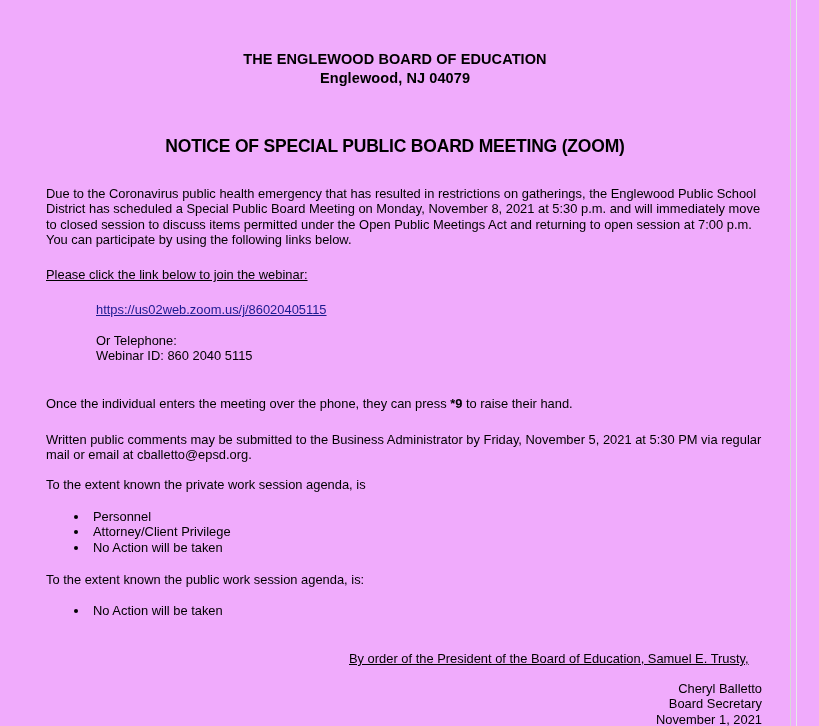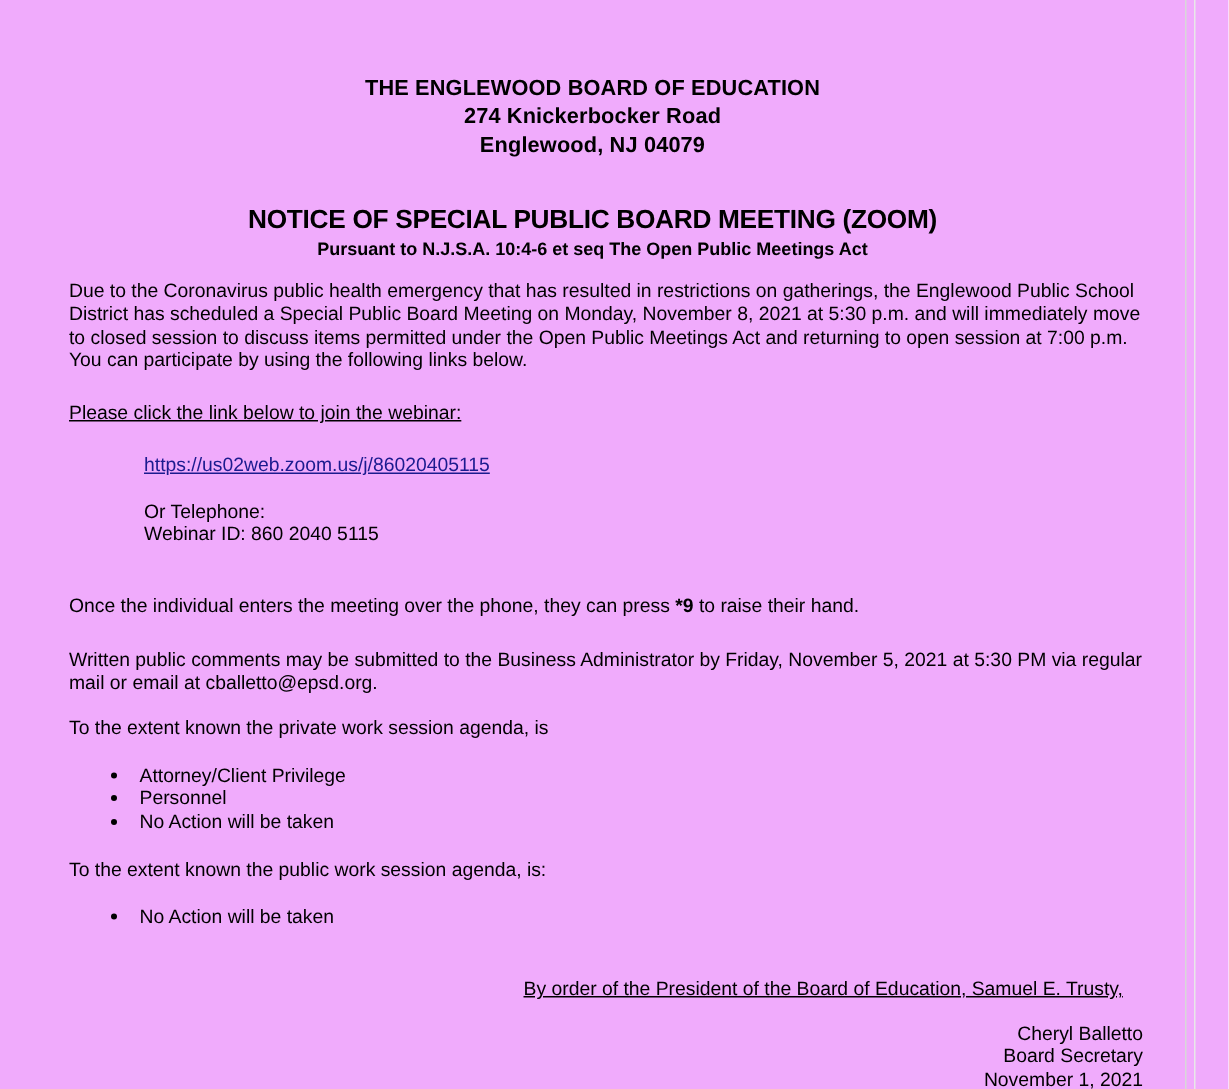--- a/index.html
+++ b/index.html
@@ -155,26 +155,24 @@
 </head>
 <body>
 
 <div class="page">
 
   <div class="page-edge-rule outer"></div>
   <div class="page-edge-rule inner"></div>
 
   <div class="letterhead">
     <div class="lh-line">THE ENGLEWOOD BOARD OF EDUCATION</div>
-    <div class="lh-line">274 Knickerbocker Road</div>
     <div class="lh-line">Englewood, NJ 04079</div>
   </div>
 
   <div class="notice-title">NOTICE OF SPECIAL PUBLIC BOARD MEETING (ZOOM)</div>
-  <div class="notice-subtitle">Pursuant to N.J.S.A. 10:4-6 et seq The Open Public Meetings Act</div>
 
   <div class="body-block intro-para">Due to the Coronavirus public health emergency that has resulted in restrictions on gatherings, the Englewood Public School District has scheduled a Special Public Board Meeting on Monday, November 8, 2021 at 5:30 p.m. and will immediately move to closed session to discuss items permitted under the Open Public Meetings Act and returning to open session at 7:00 p.m.  You can participate by using the following links below.</div>
 
   <div class="body-block join-line">Please click the link below to join the webinar:</div>
 
   <div class="zoom-link-wrap">
     <a class="zoom-link" href="#">https://us02web.zoom.us/j/86020405115</a>
   </div>
 
   <div class="phone-block">
@@ -182,22 +180,22 @@
     <div>Webinar ID: 860 2040 5115</div>
   </div>
 
   <div class="body-block raise-hand-para"><span>Once the individual enters the meeting over the phone, they can press </span><span class="key">*9</span><span> to raise their hand.</span></div>
 
   <div class="body-block written-comments-para">Written public comments may be submitted to the Business Administrator by Friday, November 5, 2021 at 5:30 PM via regular mail or email at cballetto@epsd.org.</div>
 
   <div class="body-block private-agenda-lead">To the extent known the private work session agenda, is</div>
 
   <ul class="agenda-list private">
+    <li><span class="bullet-dot"></span><span>Personnel</span></li>
     <li><span class="bullet-dot"></span><span>Attorney/Client Privilege</span></li>
-    <li><span class="bullet-dot"></span><span>Personnel</span></li>
     <li><span class="bullet-dot"></span><span>No Action will be taken</span></li>
   </ul>
 
   <div class="body-block public-agenda-lead">To the extent known the public work session agenda, is:</div>
 
   <ul class="agenda-list public">
     <li><span class="bullet-dot"></span><span>No Action will be taken</span></li>
   </ul>
 
   <div class="by-order-line">By order of the President of the Board of Education, Samuel E. Trusty,</div>

